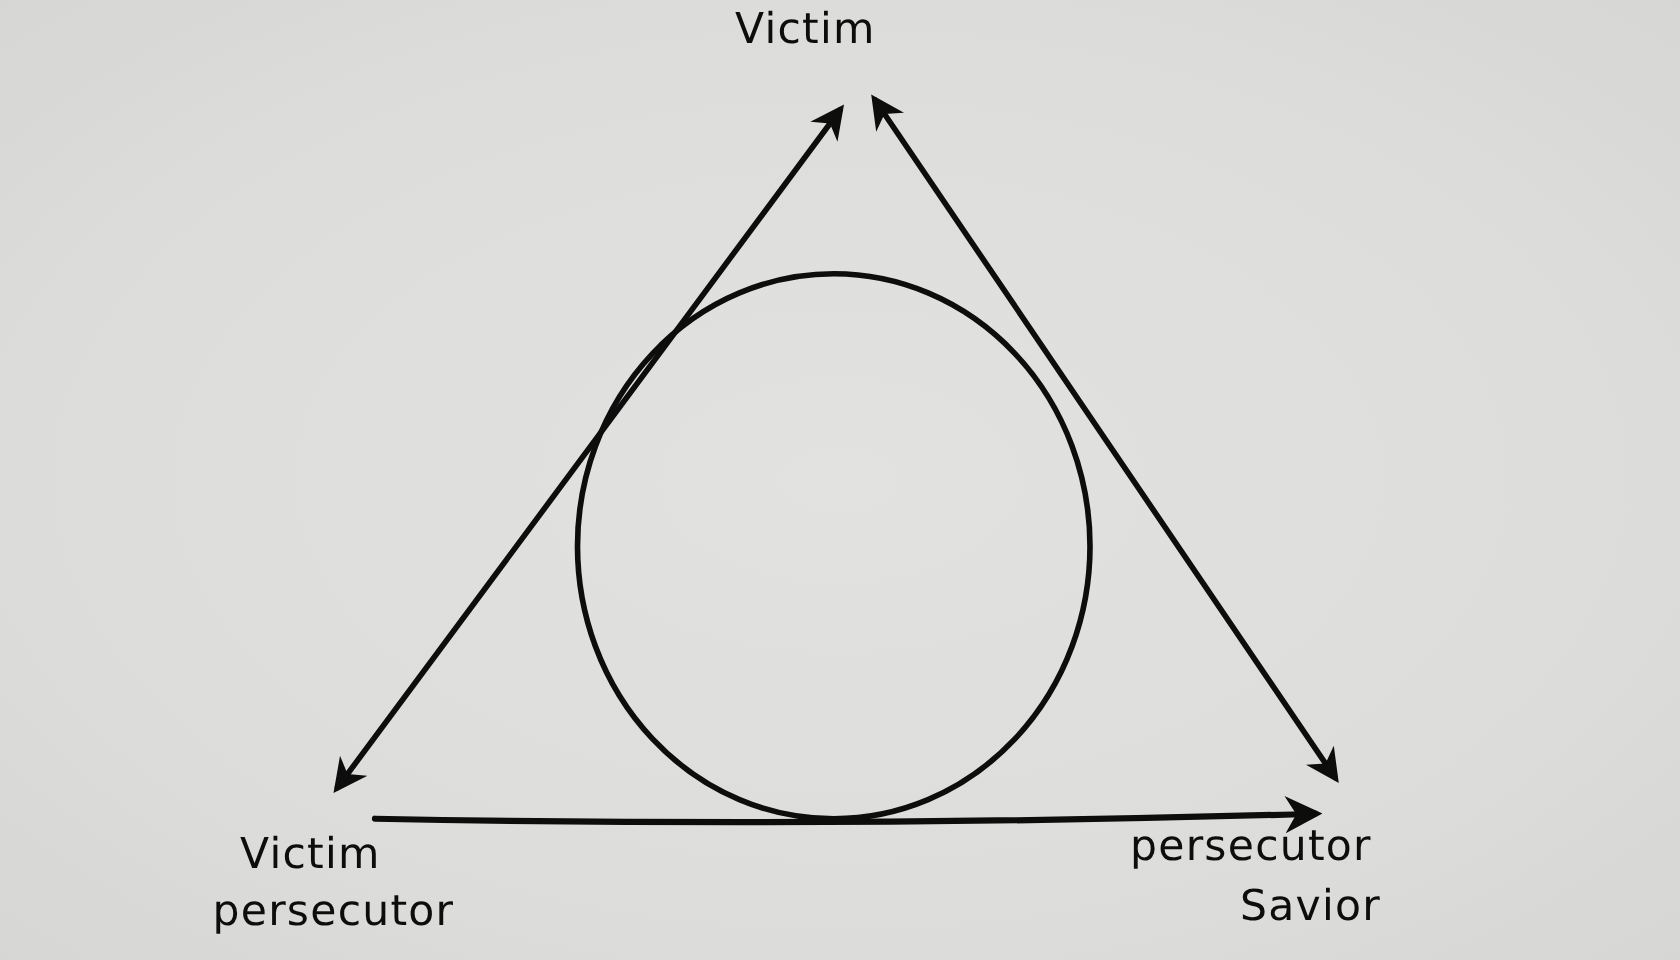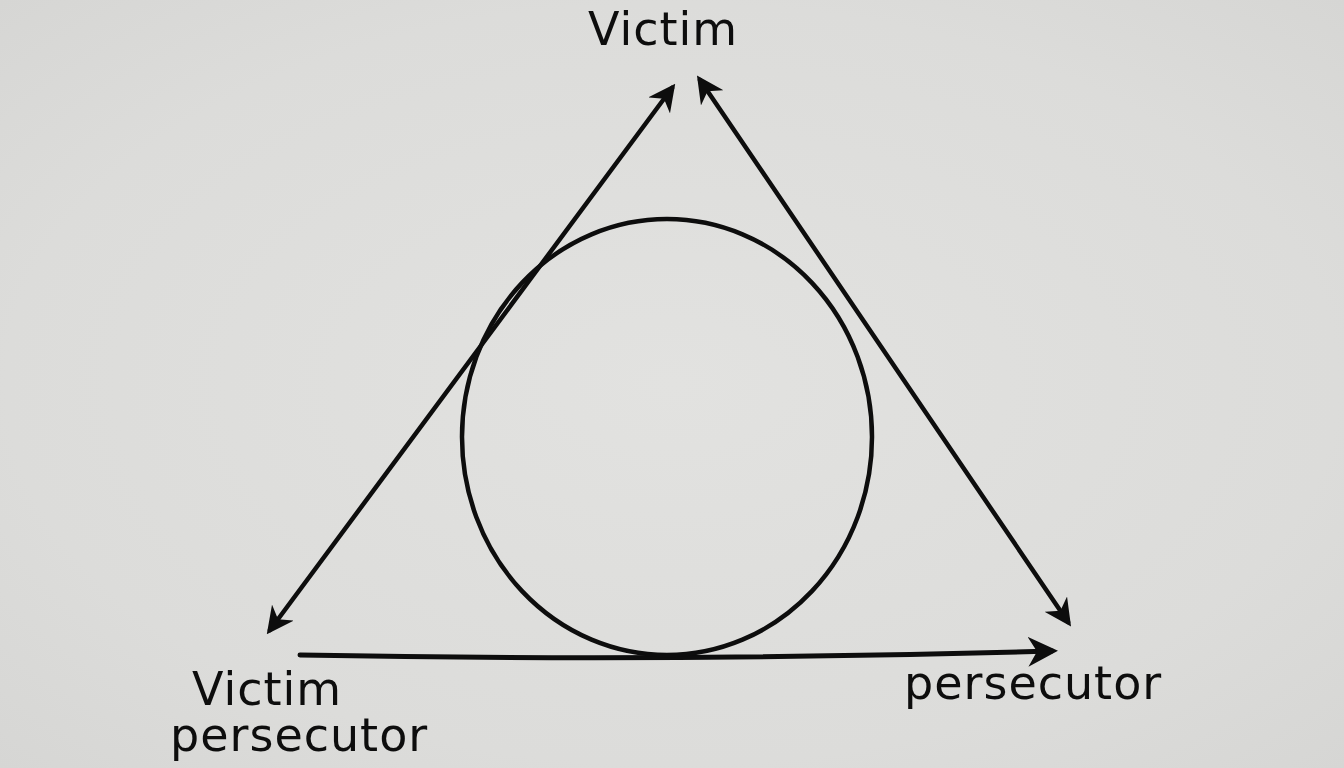--- a/index.html
+++ b/index.html
@@ -20,21 +20,21 @@
       position: absolute;
       left: 0;
       top: 0;
       width: 1344px;
       height: 768px;
     }
     .label {
       position: absolute;
       font-family: "DejaVu Sans", sans-serif;
       color: #0d0d0d;
-      font-size: 46px;
+      font-size: 34px;
       line-height: 1;
       letter-spacing: 1px;
       white-space: nowrap;
     }
     .label-top { left: 588px; top: 6px; }
     .label-bl1 { left: 192px; top: 666px; }
     .label-bl2 { left: 170px; top: 712px; }
     .label-br1 { left: 904px; top: 660px; }
     .label-br2 { left: 992px; top: 708px; }
   </style>
@@ -65,13 +65,14 @@
       <ellipse cx="667" cy="437" rx="205" ry="218" fill="none" stroke="#0d0d0d" stroke-width="4.5"></ellipse>
     </g>
   </svg>
 
   <div class="label label-top">Victim</div>
 
   <div class="label label-bl1">Victim</div>
   <div class="label label-bl2">persecutor</div>
 
   <div class="label label-br1">persecutor</div>
+  <div class="label label-br2">Savior</div>
 </div>
 
 </body></html>

